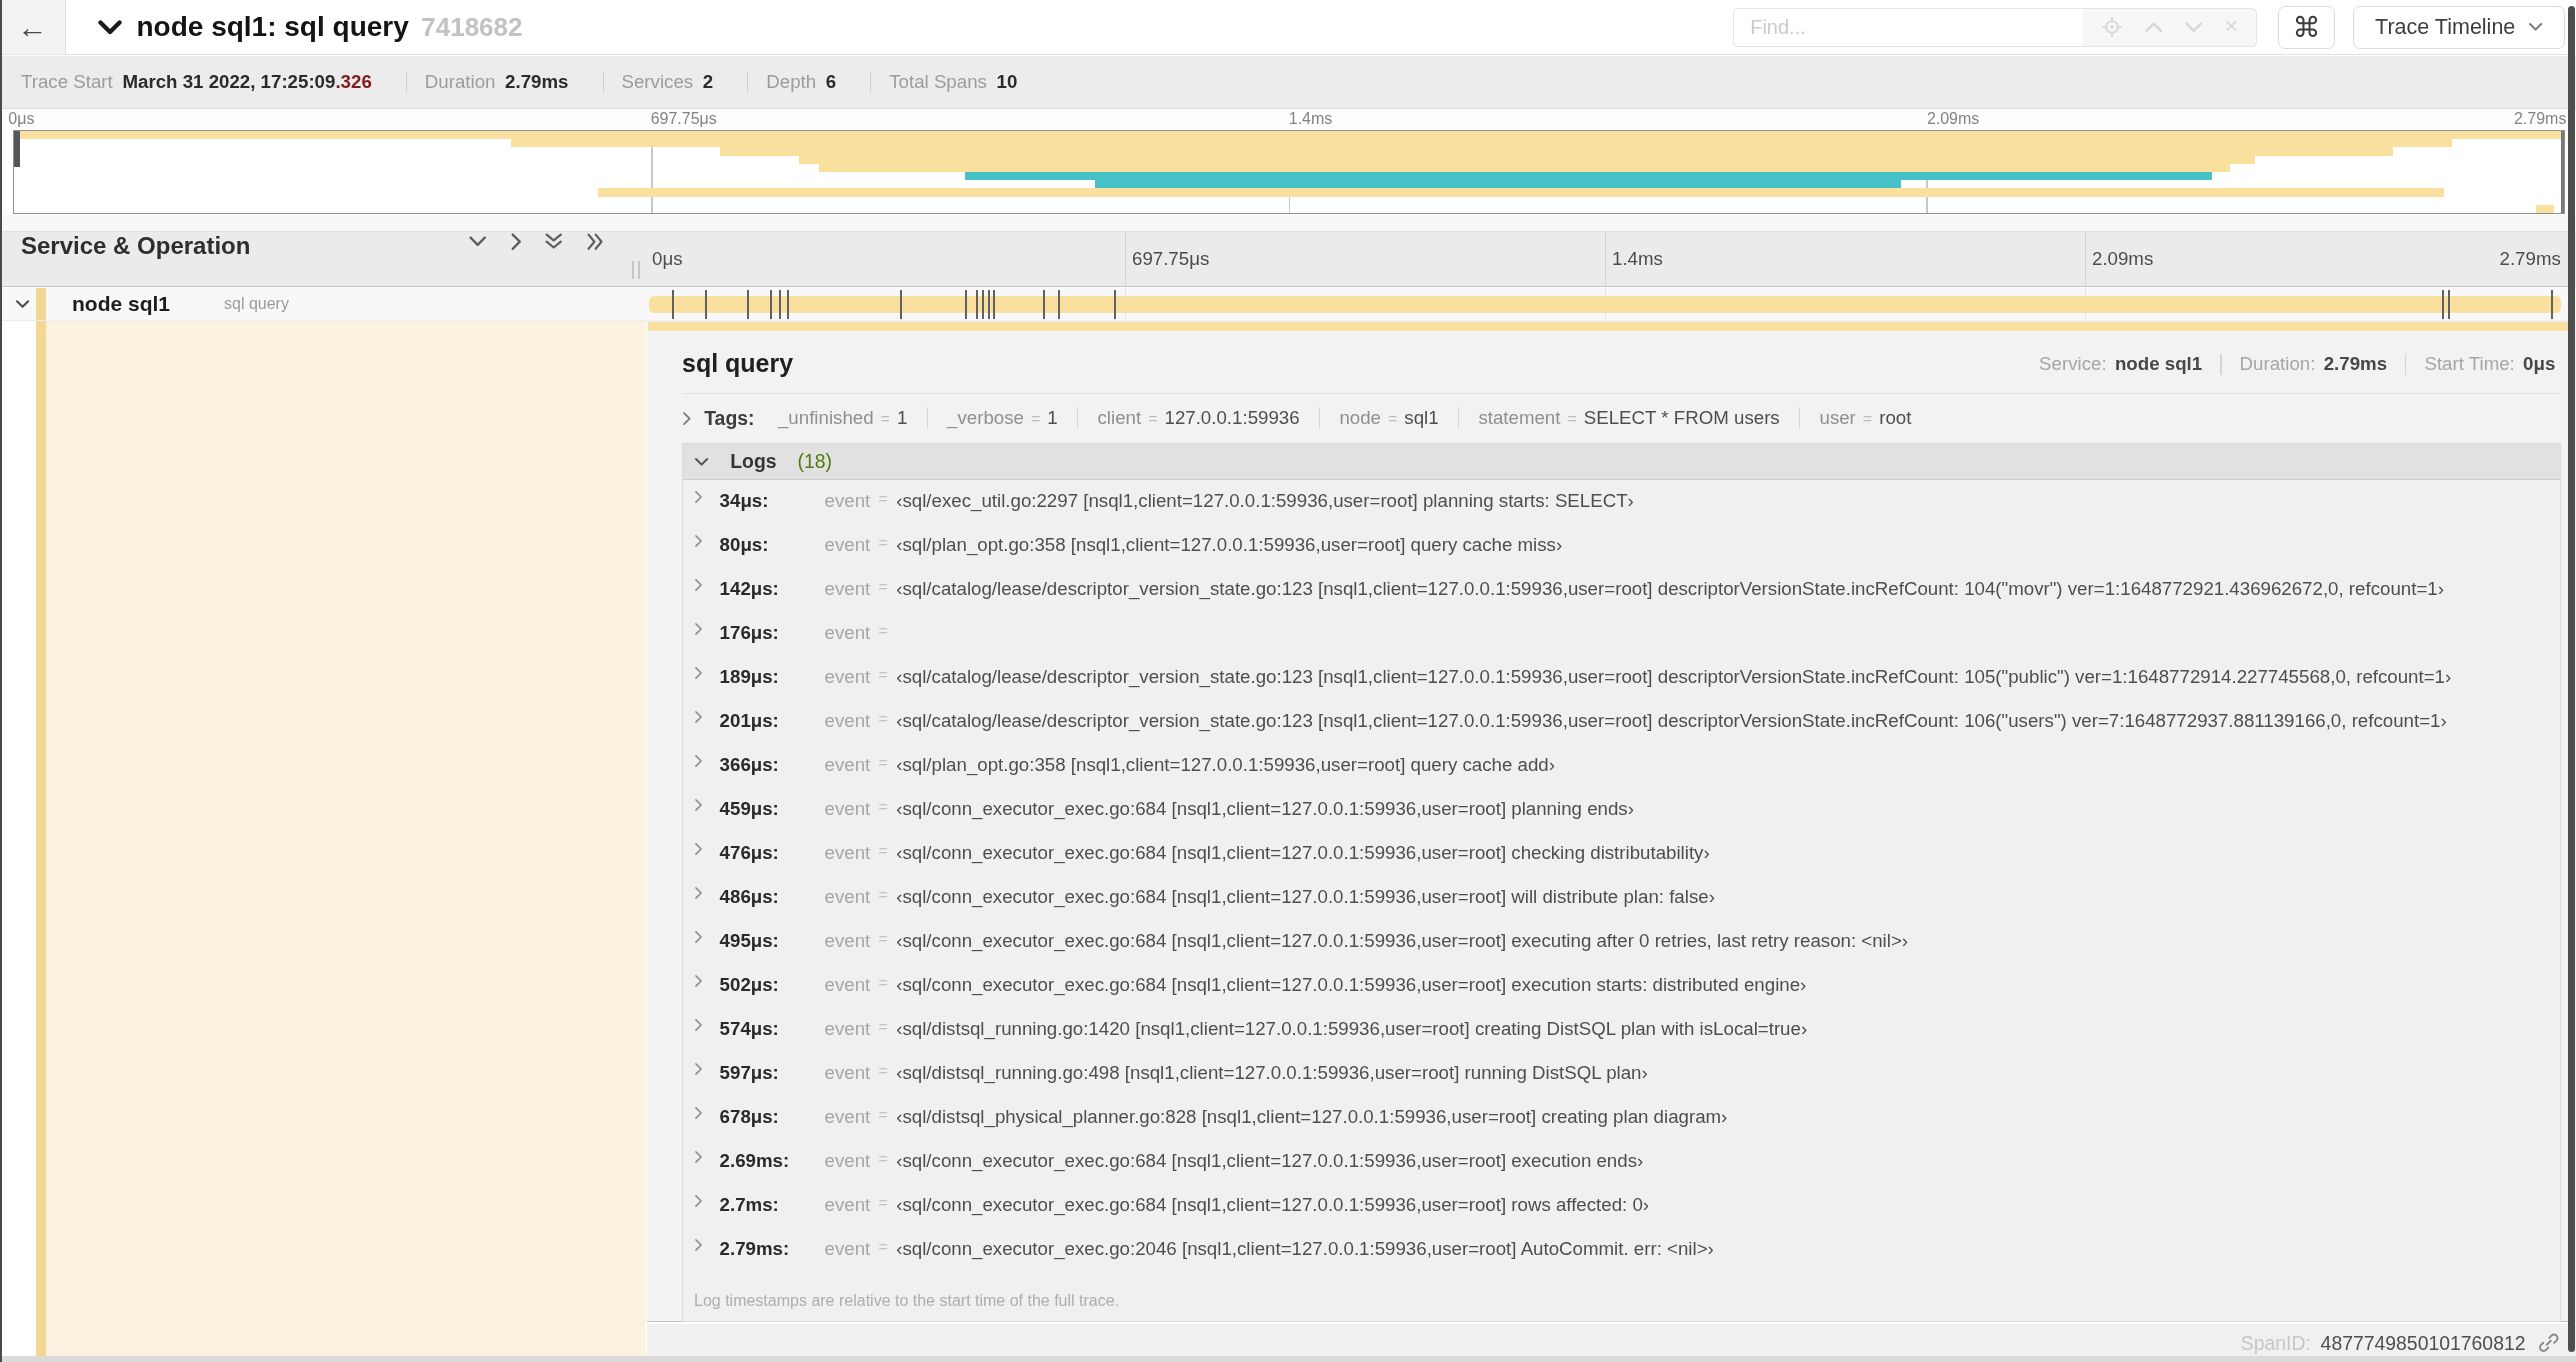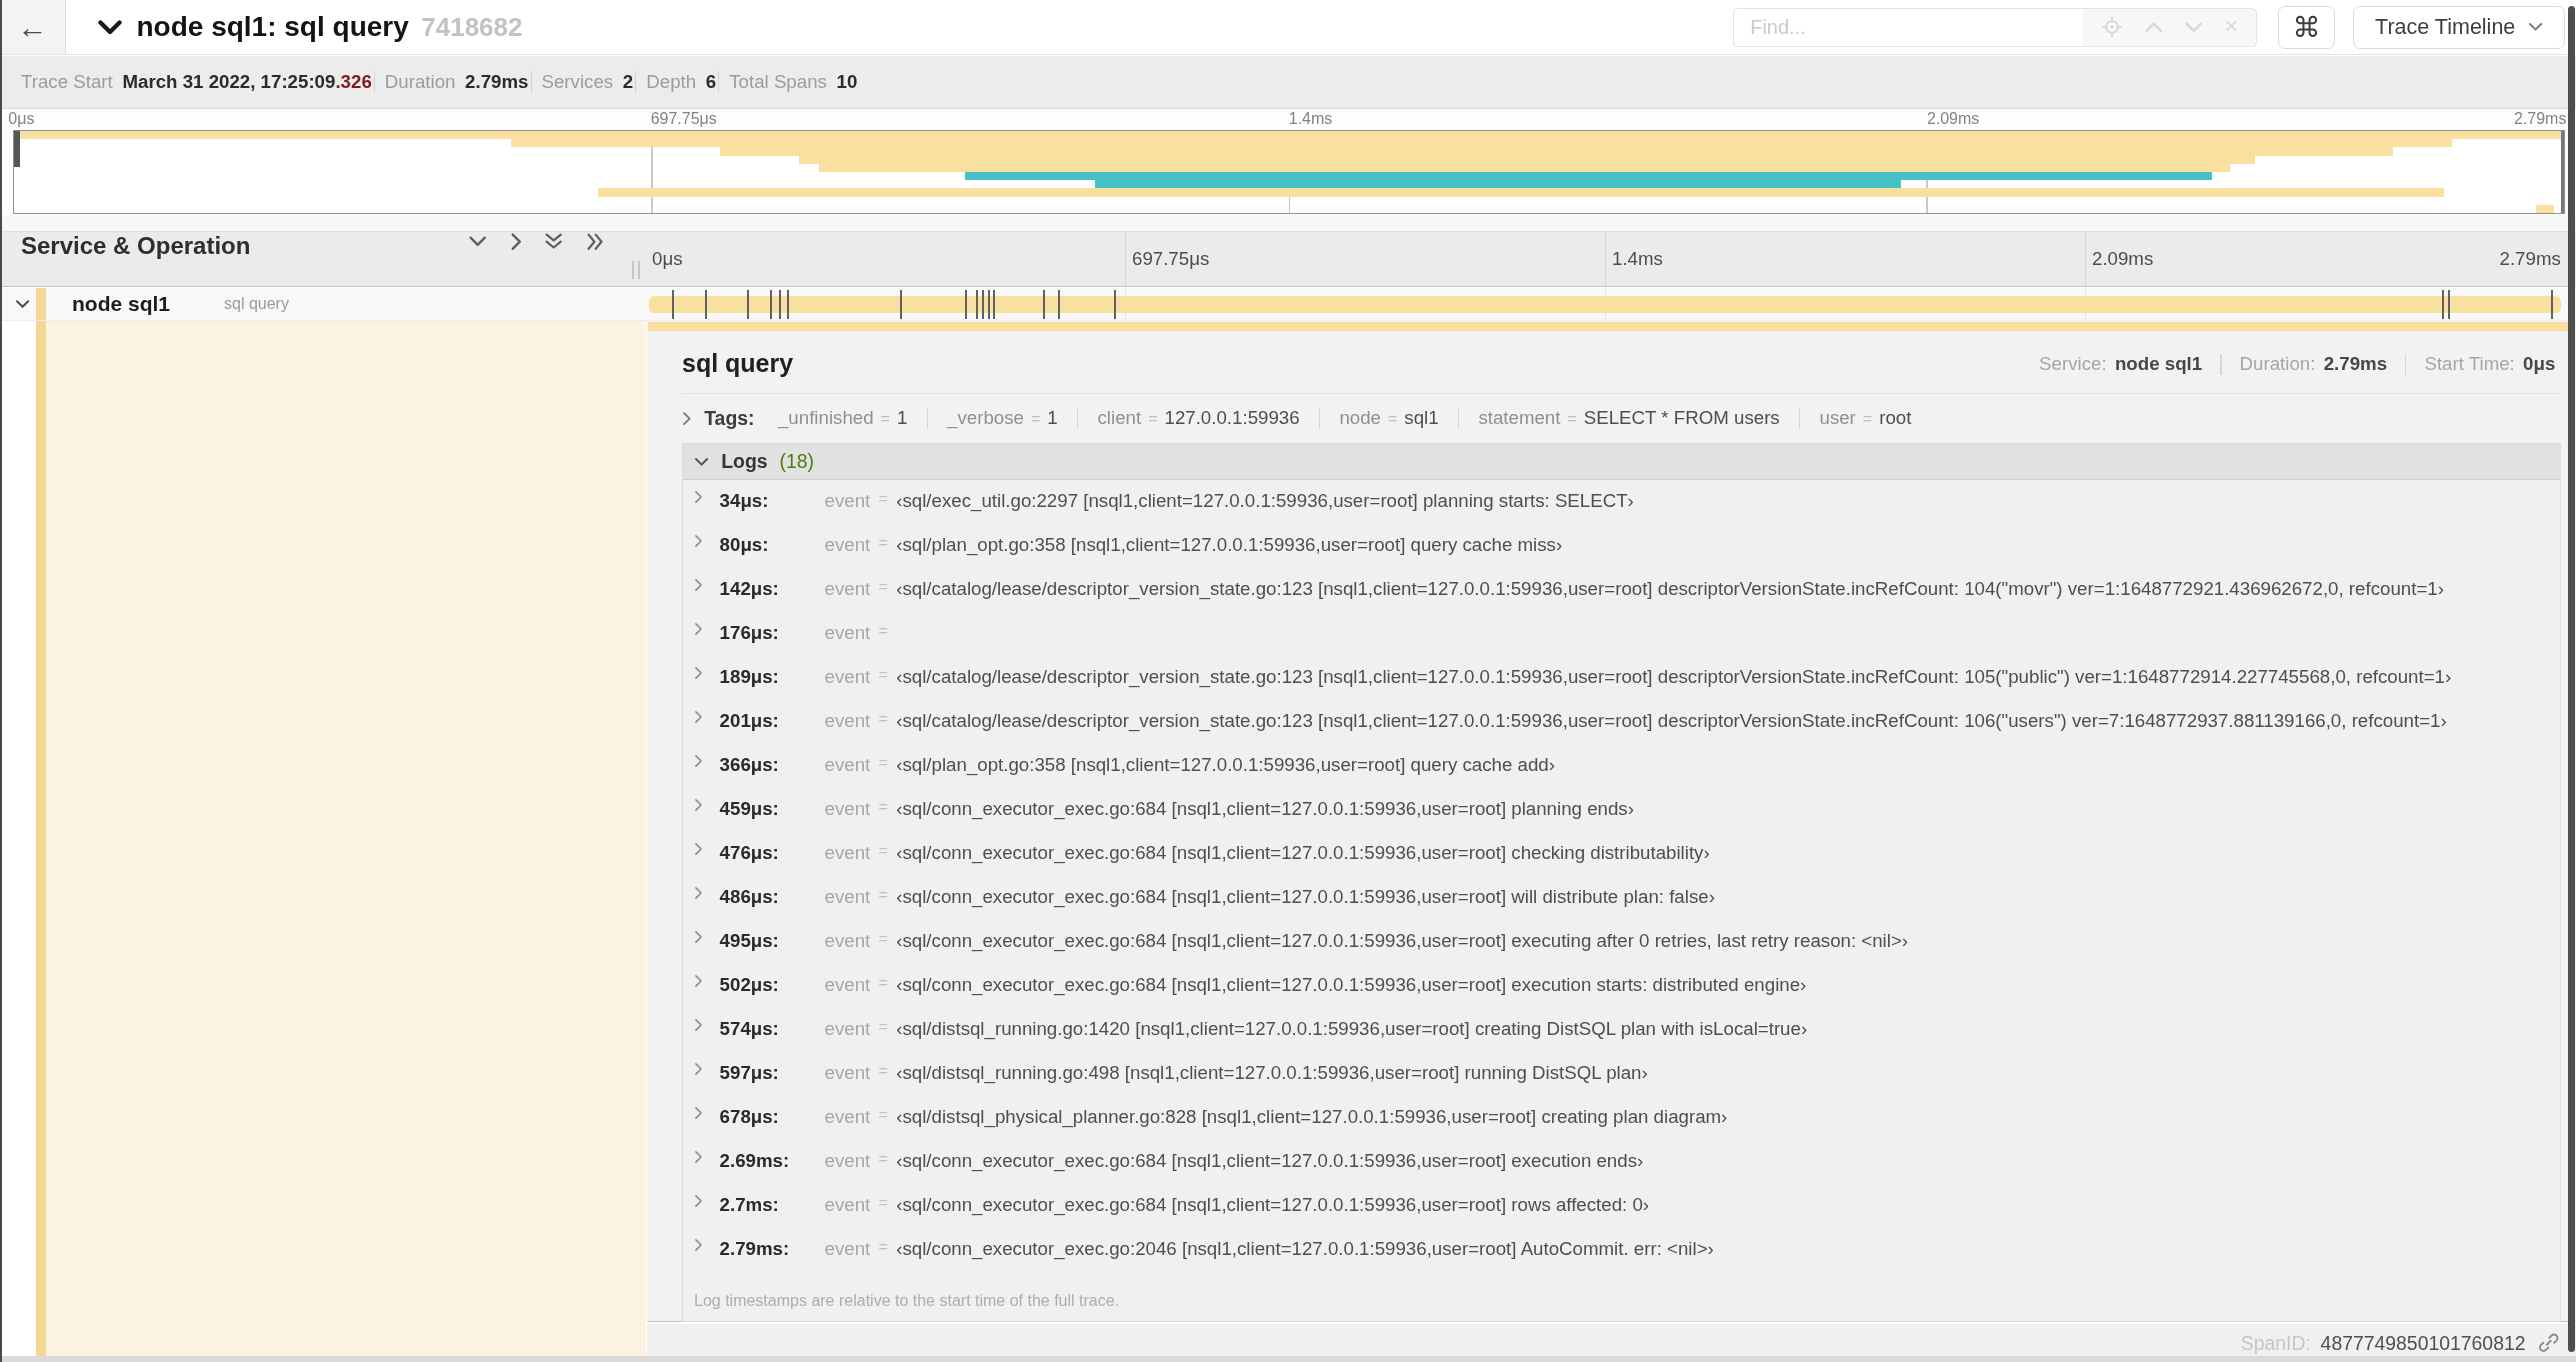--- a/index.html
+++ b/index.html
@@ -27,21 +27,21 @@
   #find-clear{font-size:23.5px;line-height:1;color:#D8D8D8}
   #cmd-btn{margin-left:21px;width:57px;height:43px;border:1.4px solid #DBDBDB;border-radius:7px;
     background:#fff;display:flex;align-items:center;justify-content:center;font-size:28px;color:#3C3C3C;cursor:pointer}
   #view-btn{margin-left:18px;height:43px;border:1.4px solid #DBDBDB;border-radius:7px;background:#fff;
     display:flex;align-items:center;gap:12.5px;padding:0 21px;font-size:21.5px;color:#3E3E3E;cursor:pointer}
 
   
   #meta-bar{position:absolute;top:56px;left:0;width:2576px;height:53px;background:#ECECEC;
     border-bottom:0.7px solid #DADADA;display:flex;align-items:center;padding-left:21px;font-size:18.7px}
   .meta-item{display:flex;align-items:flex-end;white-space:nowrap}
-  .meta-item + .meta-item{border-left:1.4px solid #D2D2D2;margin-left:2px;padding-left:10px}
+  .meta-item + .meta-item{border-left:1.4px solid #D2D2D2;margin-left:34px;padding-left:18px}
   .meta-label{color:#9C9C9C;margin-right:9.7px}
   .meta-value{color:#2B2B2B;font-weight:bold}
   .meta-suffix{color:#7f1d1d;font-weight:bold}
 
   
   #minimap{position:absolute;top:109px;left:0;width:2576px;height:121px;background:#FDFDFD}
   #minimap-labels{position:absolute;top:1.4px;left:12.5px;right:11px;height:19.4px;font-size:16px;color:#838383}
   #minimap-labels .mm-label{position:absolute;top:0;white-space:nowrap}
   #minimap-labels .p0{left:-4.2px}
   #minimap-labels .p1{left:25%}
@@ -108,21 +108,21 @@
   #tags-chevron{color:#7A7A7A;margin-right:12.5px;display:flex;cursor:pointer}
   #tags-label{font-size:19.4px;font-weight:bold;color:#3C3C3C;margin-right:23.5px}
   .tag-item{display:flex;align-items:baseline;white-space:nowrap}
   .tag-item + .tag-item{border-left:1.4px solid #D6D6D6;margin-left:19.4px;padding-left:19.4px}
   .tag-key{font-size:18.7px;color:#8F8F8F}
   .tag-eq{font-size:16px;color:#BDBDBD;margin:0 7px}
   .tag-val{font-size:18.7px;color:#4E4E4E}
 
   #logs-section{border:0.7px solid #DCDCDC;background:#F0F0F0}
   #logs-header{height:36px;background:#E1E1E1;border-bottom:0.7px solid #CFCFCF;display:flex;
-    align-items:center;padding-left:11px;gap:12px;cursor:pointer}
+    align-items:center;padding-left:11px;gap:21px;cursor:pointer}
   #logs-chevron{color:#555;display:flex}
   #logs-title{font-size:19.4px;font-weight:bold;color:#353535}
   #logs-count{font-size:19.4px;color:#4d7c0f}
   #logs-body{padding:9.7px 0 0 0}
   .log-row{height:44px;display:flex;white-space:nowrap;overflow:hidden;
     padding-left:11px;cursor:pointer}
   .log-chevron{color:#8E8E8E;margin-right:16.6px;display:flex}
   .log-time{font-size:18.7px;font-weight:bold;color:#2A2A2A;min-width:105px}
   .log-key{font-size:18.7px;color:#A6A6A6;margin-right:8.3px}
   .log-eq{font-size:16px;color:#C2C2C2;margin-right:8.3px}

